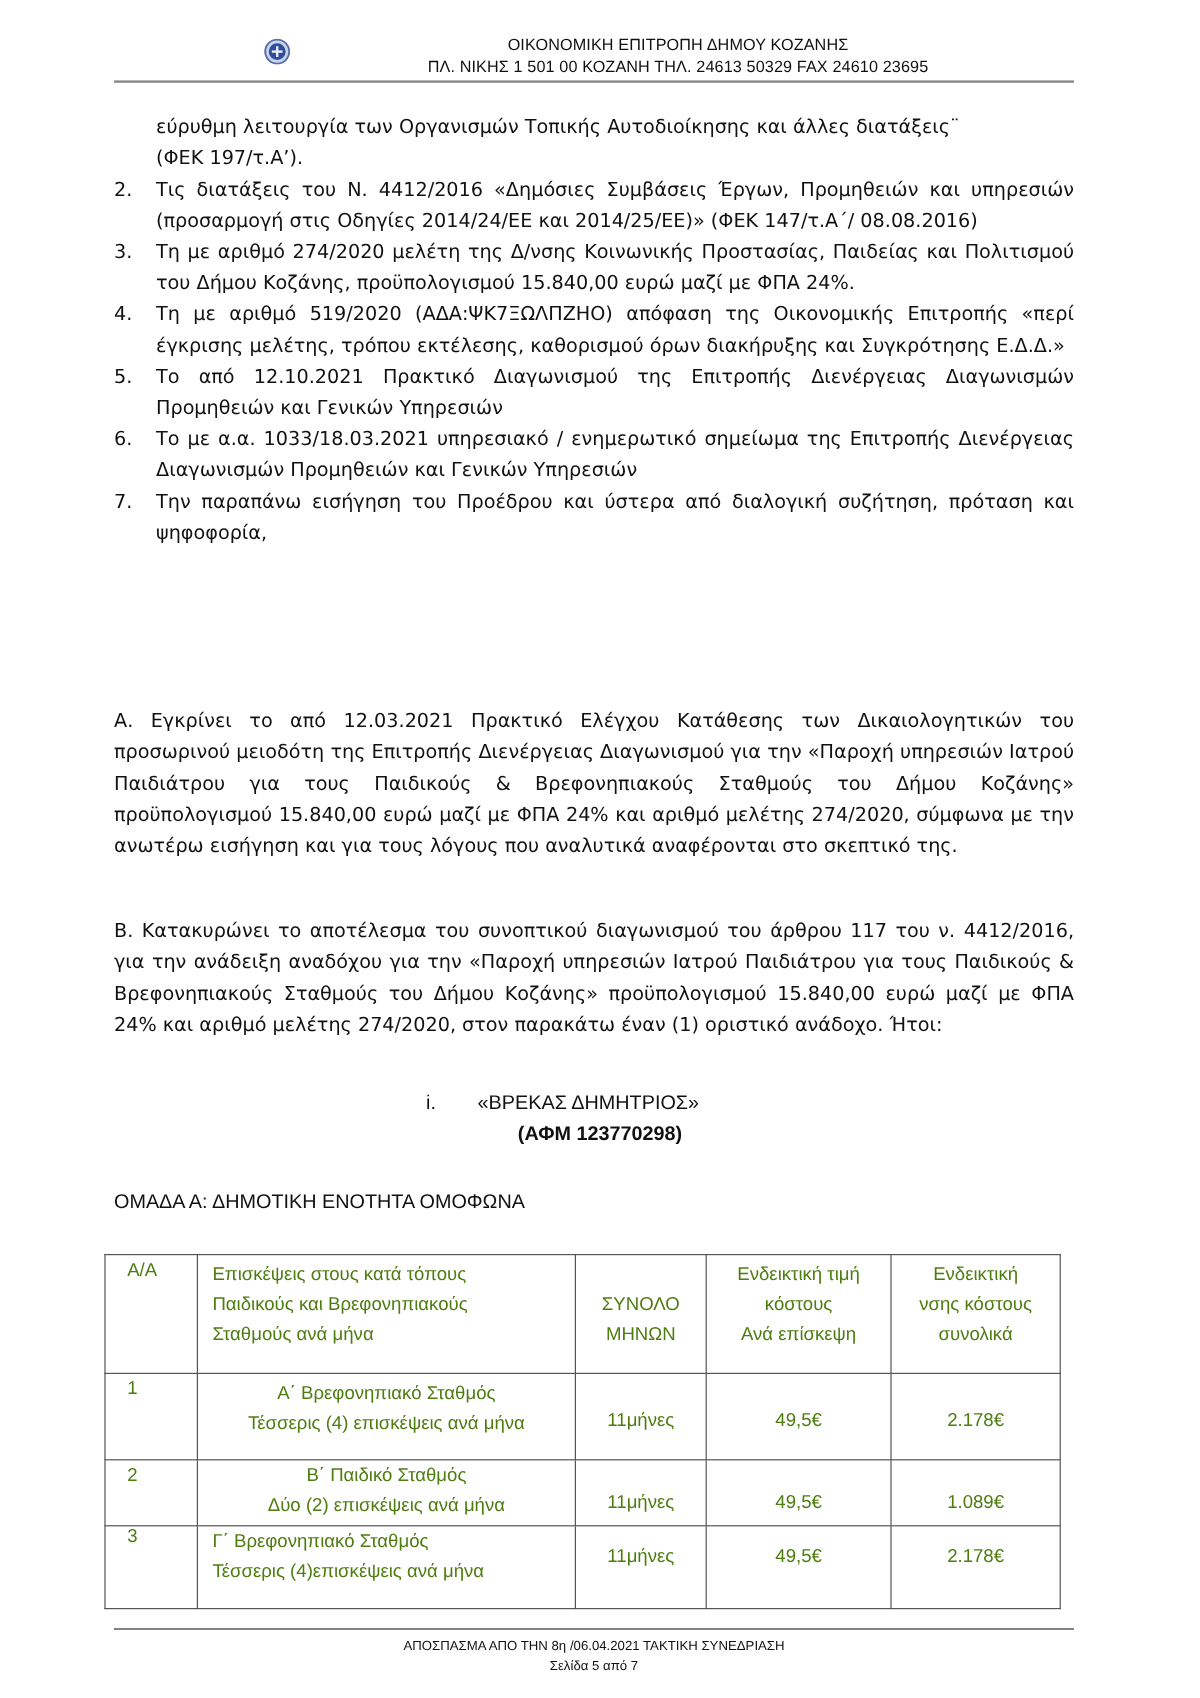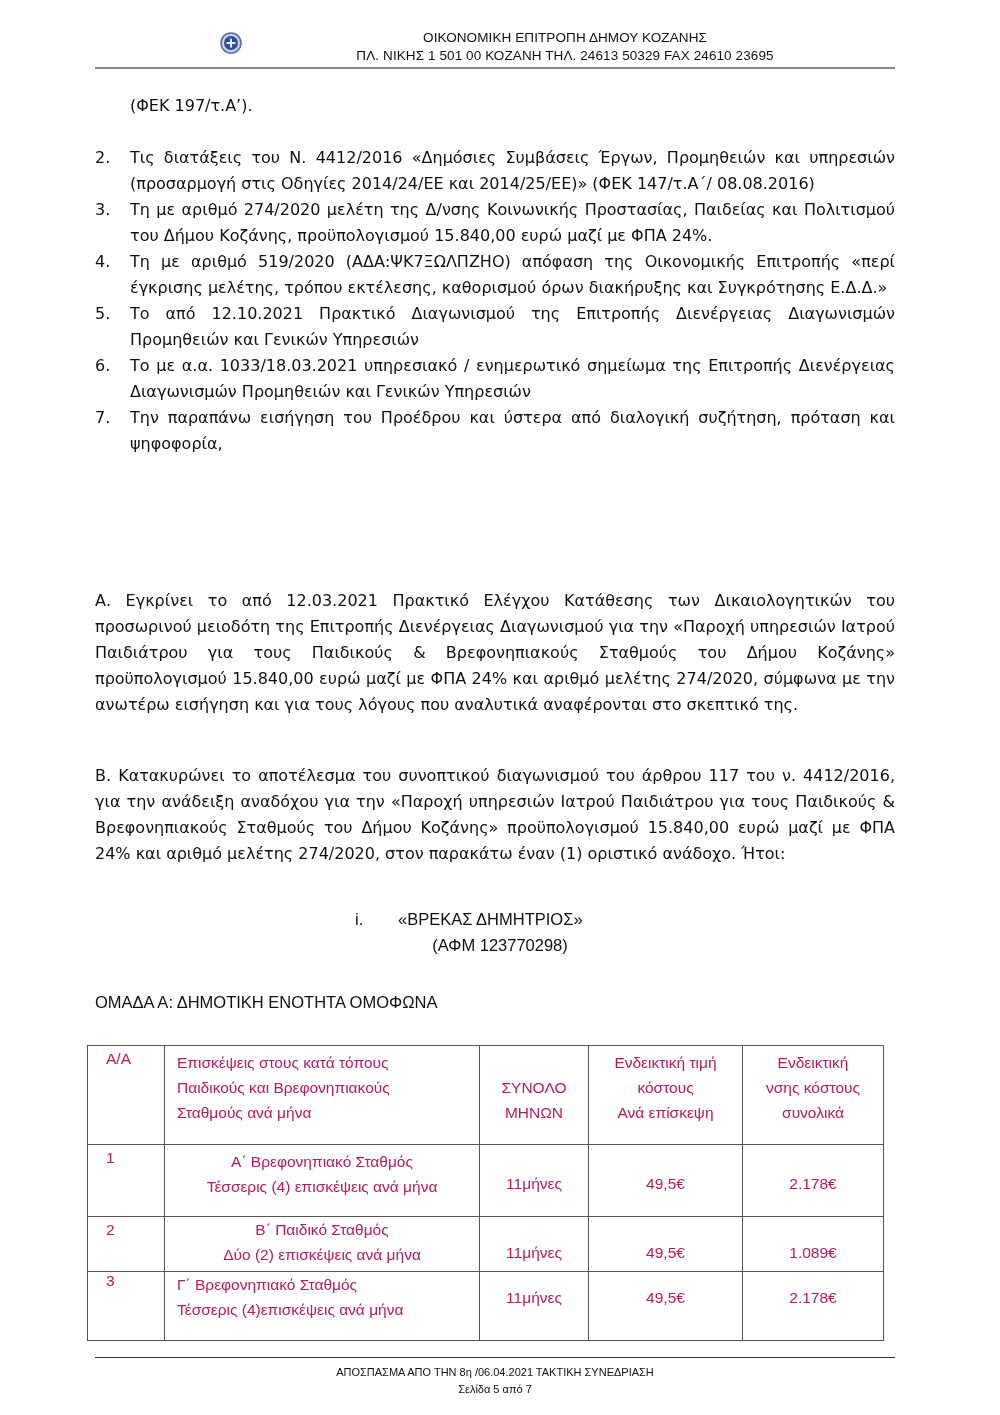--- a/index.html
+++ b/index.html
@@ -26,26 +26,26 @@
   .li .body { flex: 1; text-align: justify; text-align-last: left; }
 
   .decide { position: absolute; left: 95px; width: 800px; top: 549px; text-align: center; letter-spacing: 1.5px; }
   .paraA { position: absolute; left: 95px; width: 800px; top: 588px; }
   .paraB { position: absolute; left: 95px; width: 800px; top: 763px; }
 
   .contractor { position: absolute; left: 95px; width: 800px; top: 906px; font-family: "Liberation Sans", sans-serif; font-size: 16.5px; line-height: 26px; }
   .contractor .row1 { position: relative; height: 26px; }
   .contractor .roman { position: absolute; left: 260px; }
   .contractor .name { position: absolute; left: 303px; }
-  .contractor .afm { text-align: center; padding-left: 10px; }
+  .contractor .afm { text-align: center; padding-left: 10px; font-weight: bold; }
 
   .group { position: absolute; left: 95px; top: 993px; font-family: "Liberation Sans", sans-serif; font-size: 16.5px; }
 
   
-  table.t { position: absolute; left: 87px; top: 1045px; border-collapse: collapse; font-family: "Liberation Sans", sans-serif; font-size: 15.5px; color: #be185d; }
+  table.t { position: absolute; left: 87px; top: 1045px; border-collapse: collapse; font-family: "Liberation Sans", sans-serif; font-size: 15.5px; color: #4d7c0f; }
   table.t td { border: 1px solid #555; padding: 0; vertical-align: top; }
   .c1 { width: 76px; }
   .c2 { width: 314px; margin-left: 48px; }
   .c3 { width: 108px; }
   .c4 { width: 153px; }
   .c5 { width: 140px; }
   .hrow td { height: 98px; }
   .r1 td { height: 71px; }
   .r2 td { height: 53px; }
   .r3 td { height: 68px; }
@@ -73,20 +73,21 @@
       <circle cx="11" cy="11" r="7" fill="#2f4d9b"></circle>
       <rect x="6.5" y="10" width="9" height="2" fill="#e8eefc"></rect>
       <rect x="10" y="6.5" width="2" height="9" fill="#e8eefc"></rect>
     </svg>
     <div class="l1">ΟΙΚΟΝΟΜΙΚΗ ΕΠΙΤΡΟΠΗ ΔΗΜΟΥ ΚΟΖΑΝΗΣ</div>
     <div class="l2">ΠΛ. ΝΙΚΗΣ 1 501 00 ΚΟΖΑΝΗ ΤΗΛ. 24613 50329 FAX 24610 23695</div>
   </div>
   <div class="hdr-rule"></div>
 
   <div class="cont txt just">
+    <div>εύρυθμη λειτουργία των Οργανισμών Τοπικής Αυτοδιοίκησης και άλλες διατάξεις¨</div>
     <div>(ΦΕΚ 197/τ.Α’).</div>
   </div>
 
   <div class="list txt">
     <div class="li">
       <span class="num">2.</span>
       <span class="body">Τις διατάξεις του Ν. 4412/2016 «Δημόσιες Συμβάσεις Έργων, Προμηθειών και υπηρεσιών (προσαρμογή στις Οδηγίες 2014/24/ΕΕ και 2014/25/ΕΕ)» (ΦΕΚ 147/τ.Α΄/ 08.08.2016)</span>
     </div>
     <div class="li">
       <span class="num">3.</span>

